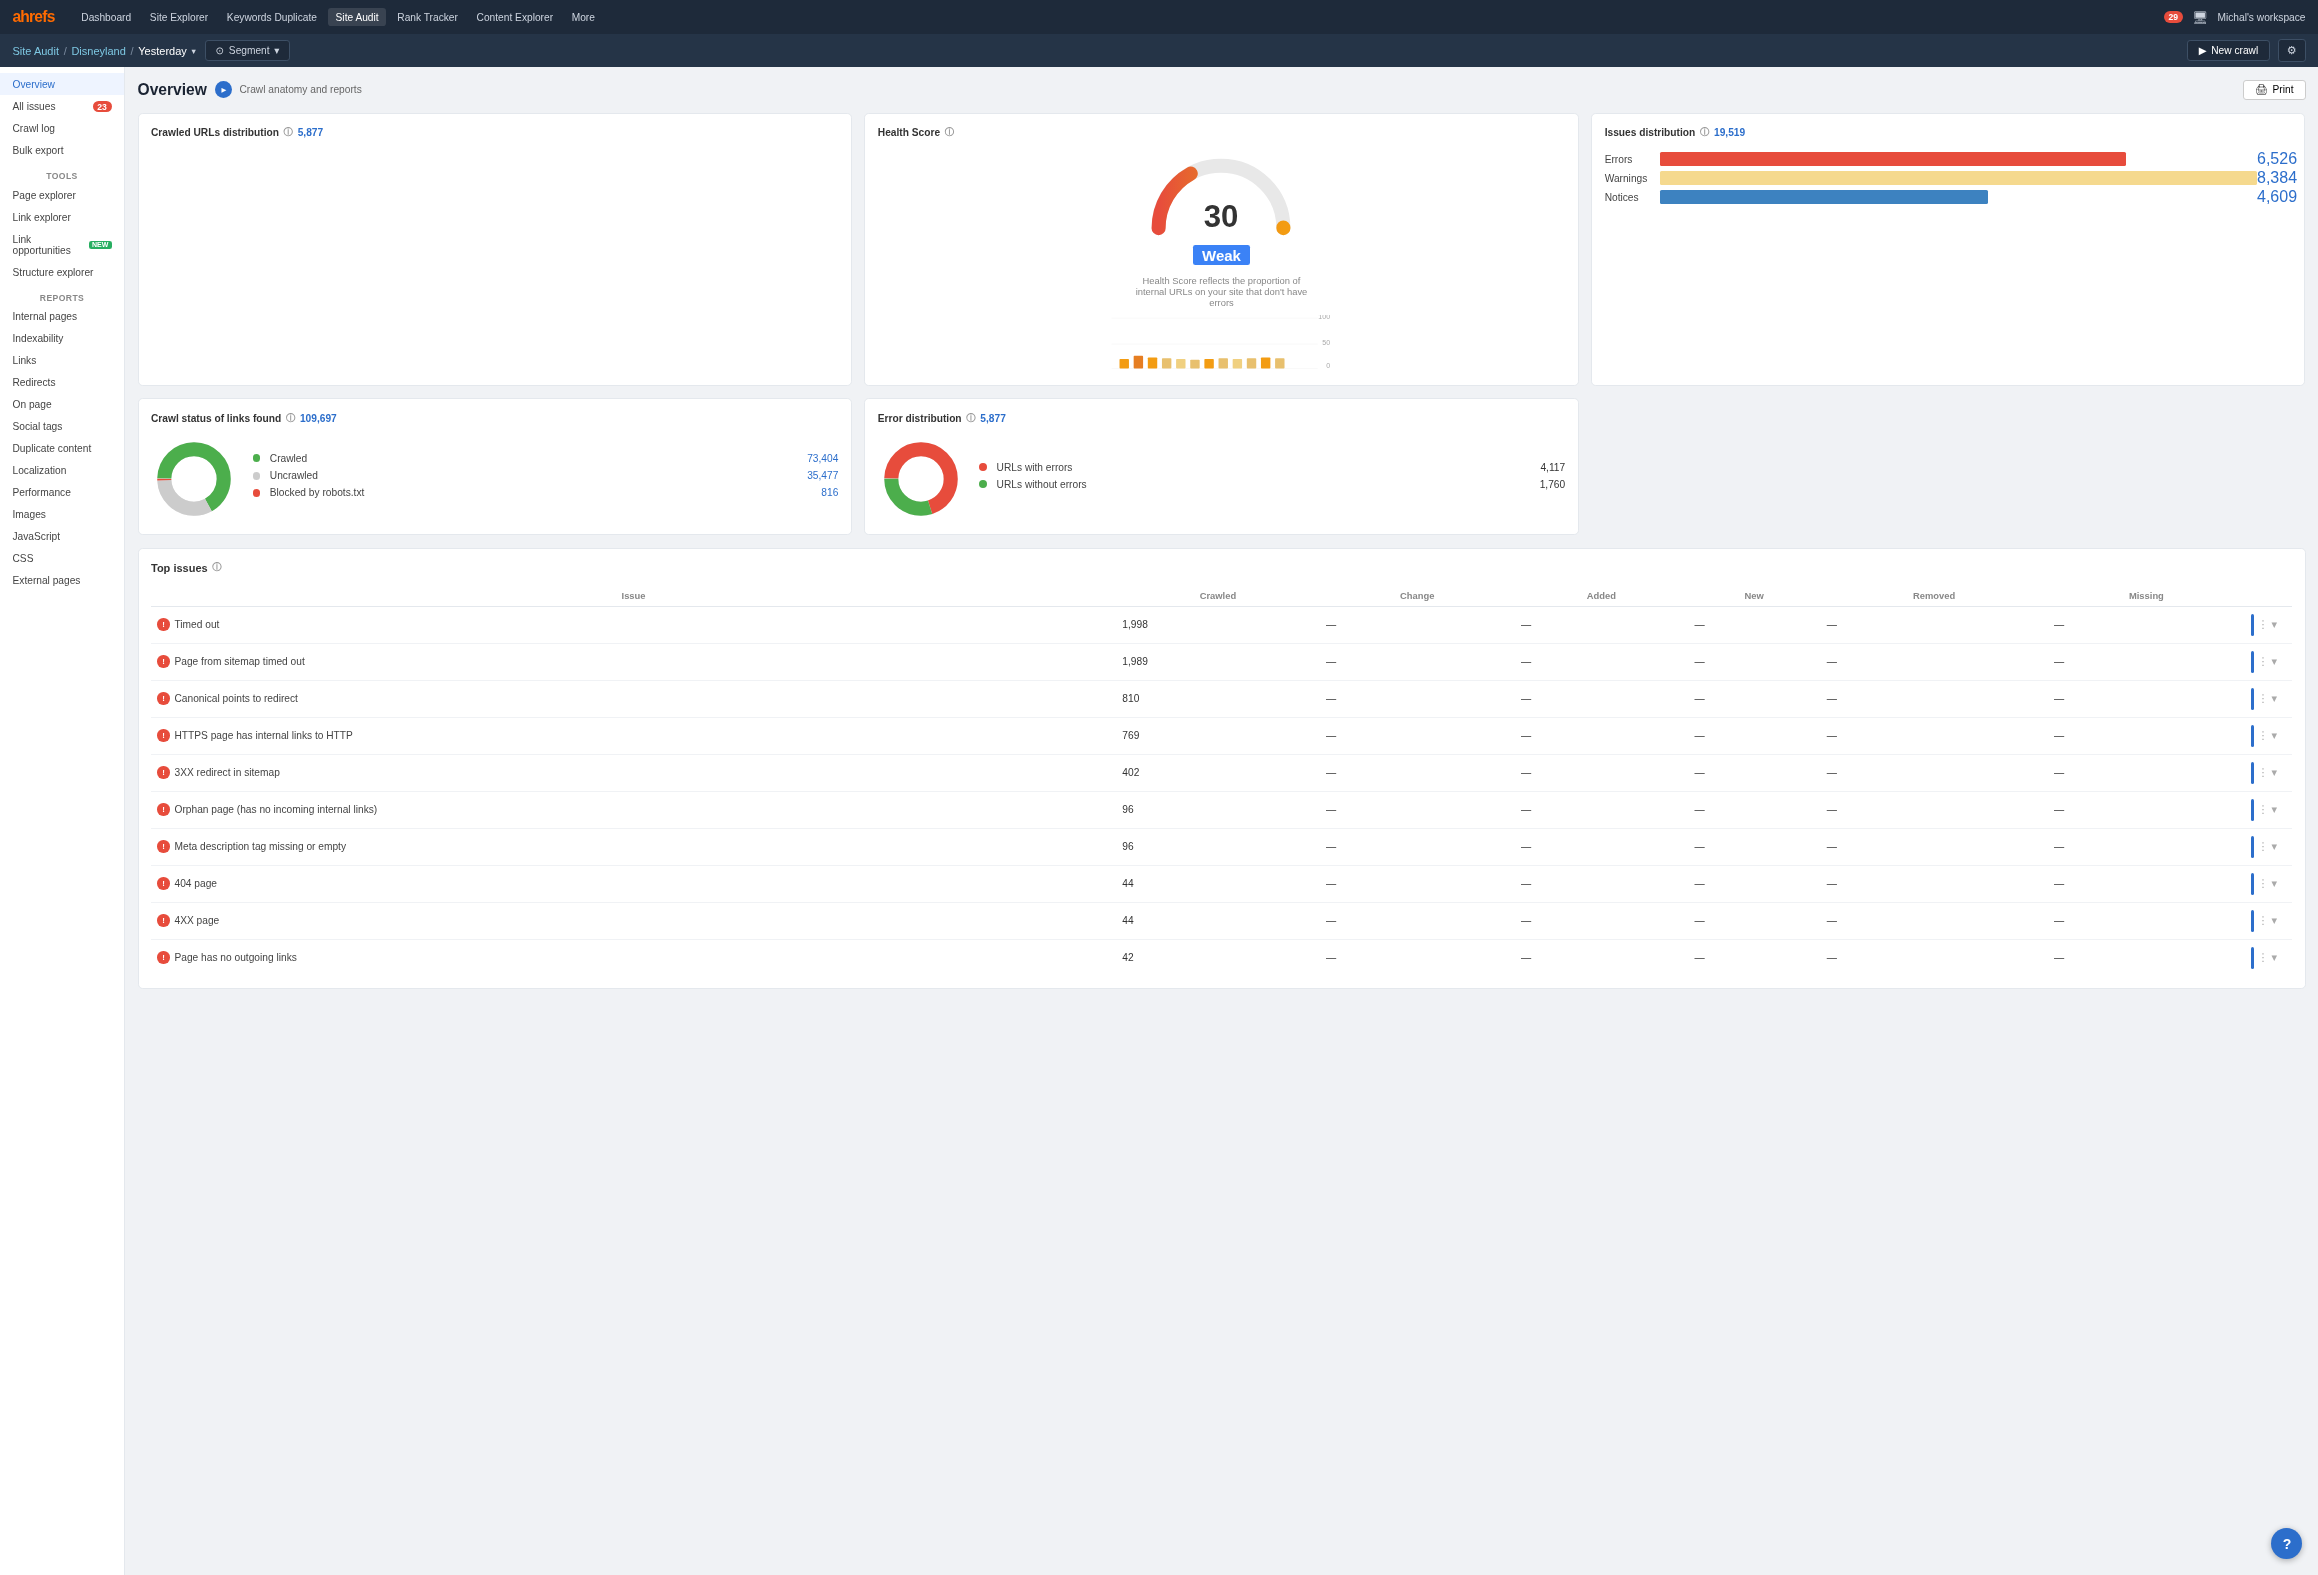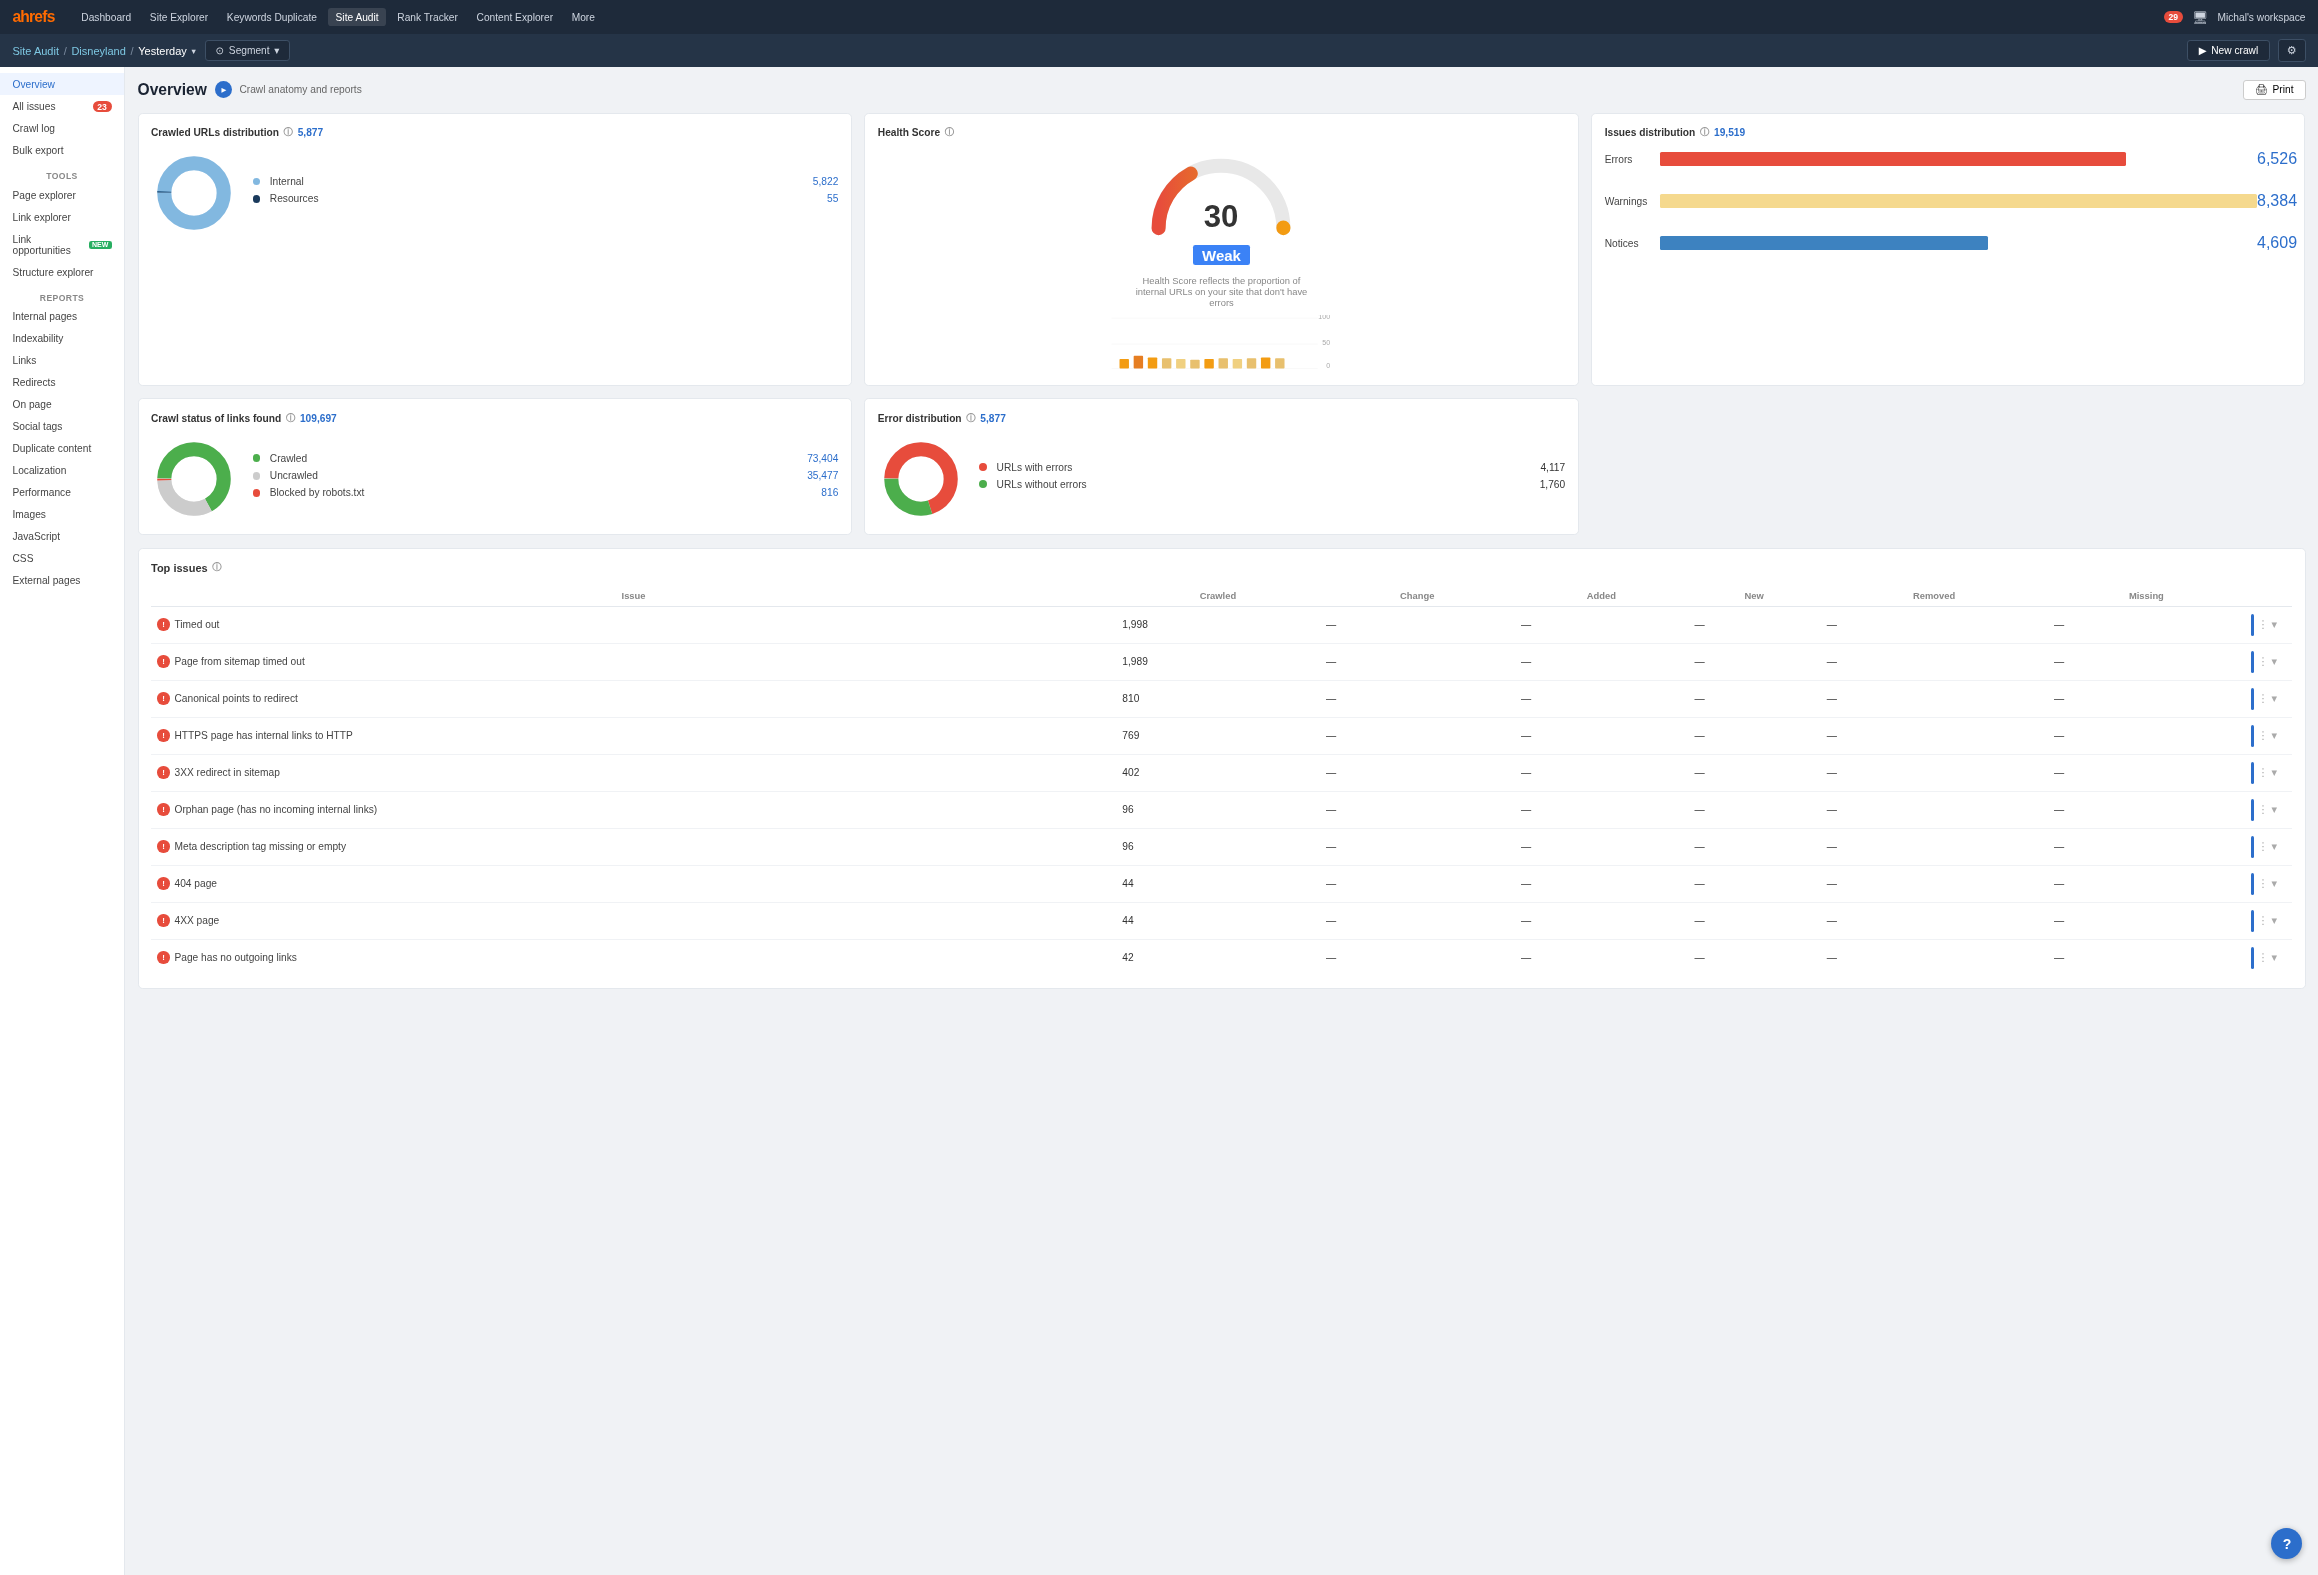--- a/index.html
+++ b/index.html
@@ -318,21 +318,21 @@
       text-align: center;
       margin-top: 9.4px;
       max-width: 188px;
     }
 
     
     .issues-row {
       display: flex;
       align-items: center;
       gap: 0;
-      margin-bottom: 24px;
+      margin-bottom: 1px;
     }
     .issues-label {
       width: 55px;
       font-size: 10.2px;
       color: #444;
     }
     .issues-bar-wrap {
       flex: 1;
       height: 14px;
     }
@@ -576,44 +576,20 @@
       </button>
     </div>
 
     <div class="cards-row">
 
       <div class="card">
         <div class="card-title">
           <span>Crawled URLs distribution</span>
           <span class="info-icon">ⓘ</span>
           <span class="number">5,877</span>
-        </div>
-        <div class="donut-container">
-          <svg class="donut-chart" width="86" height="86" viewBox="0 0 110 110">
-            <circle cx="55" cy="55" r="38" fill="none" stroke="#e8f1fb" stroke-width="18"></circle>
-
-            <circle cx="55" cy="55" r="38" fill="none" stroke="#82b8e0" stroke-width="18" stroke-dasharray="238.76 0.87" stroke-dashoffset="59.69" transform="rotate(-90 55 55)"></circle>
-            <circle cx="55" cy="55" r="38" fill="none" stroke="#2c5f8a" stroke-width="18" stroke-dasharray="1.87 238.76" stroke-dashoffset="-179.07" transform="rotate(-90 55 55)"></circle>
-          </svg>
-          <div class="donut-legend">
-            <div class="legend-item">
-              <span class="legend-label">
-                <span class="legend-dot" style="background:#82b8e0"></span>
-                <span>Internal</span>
-              </span>
-              <span class="legend-value">5,822</span>
-            </div>
-            <div class="legend-item">
-              <span class="legend-label">
-                <span class="legend-dot" style="background:#1a3a5c"></span>
-                <span>Resources</span>
-              </span>
-              <span class="legend-value">55</span>
-            </div>
-          </div>
         </div>
       </div>
 
       <div class="card" style="display:flex;flex-direction:column;align-items:center;">
         <div class="card-title" style="align-self:flex-start;">
           <span>Health Score</span>
           <span class="info-icon">ⓘ</span>
         </div>
 
         <svg width="156" height="90" viewBox="0 0 200 115" style="font-size:13px">

